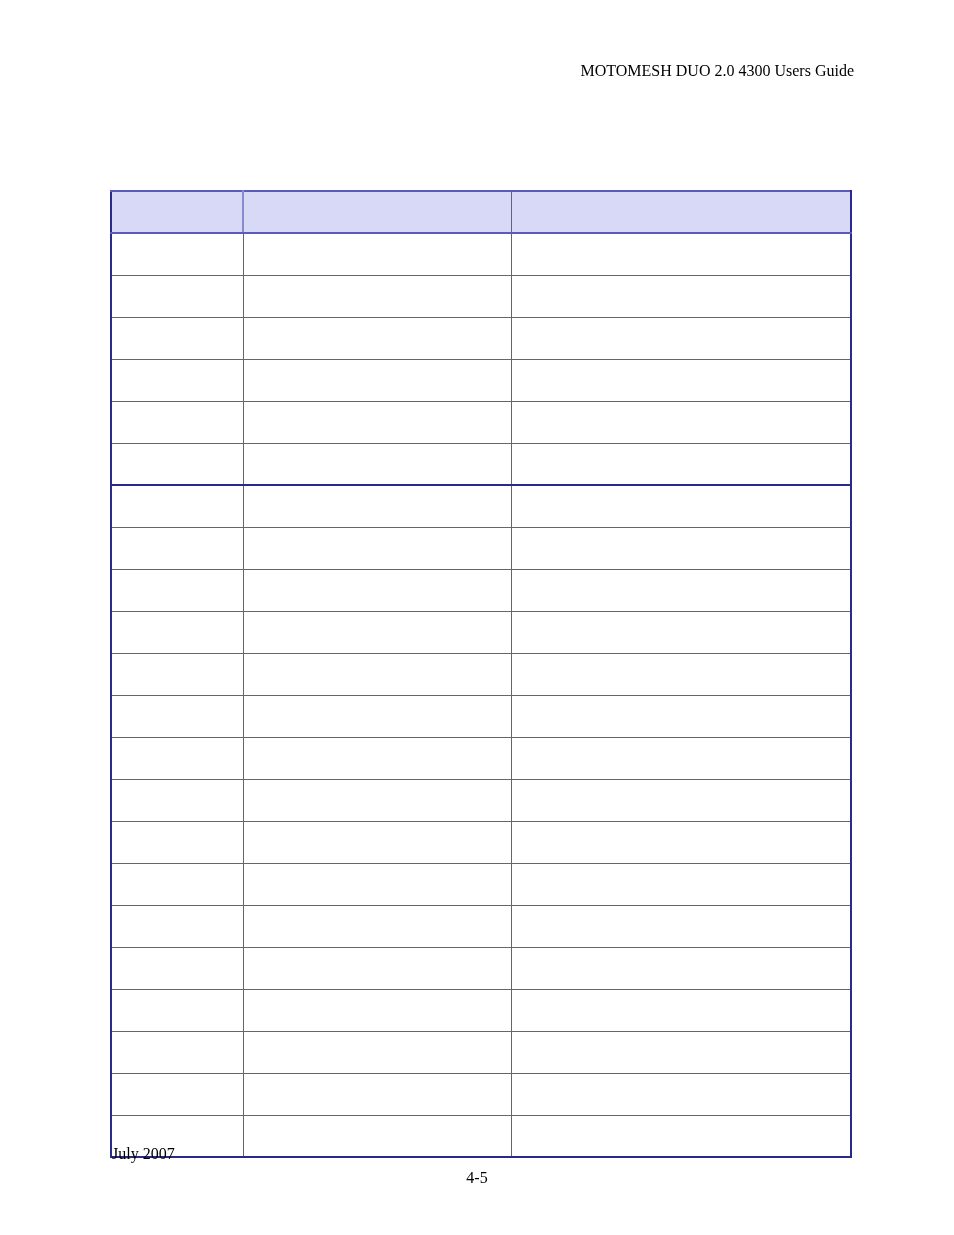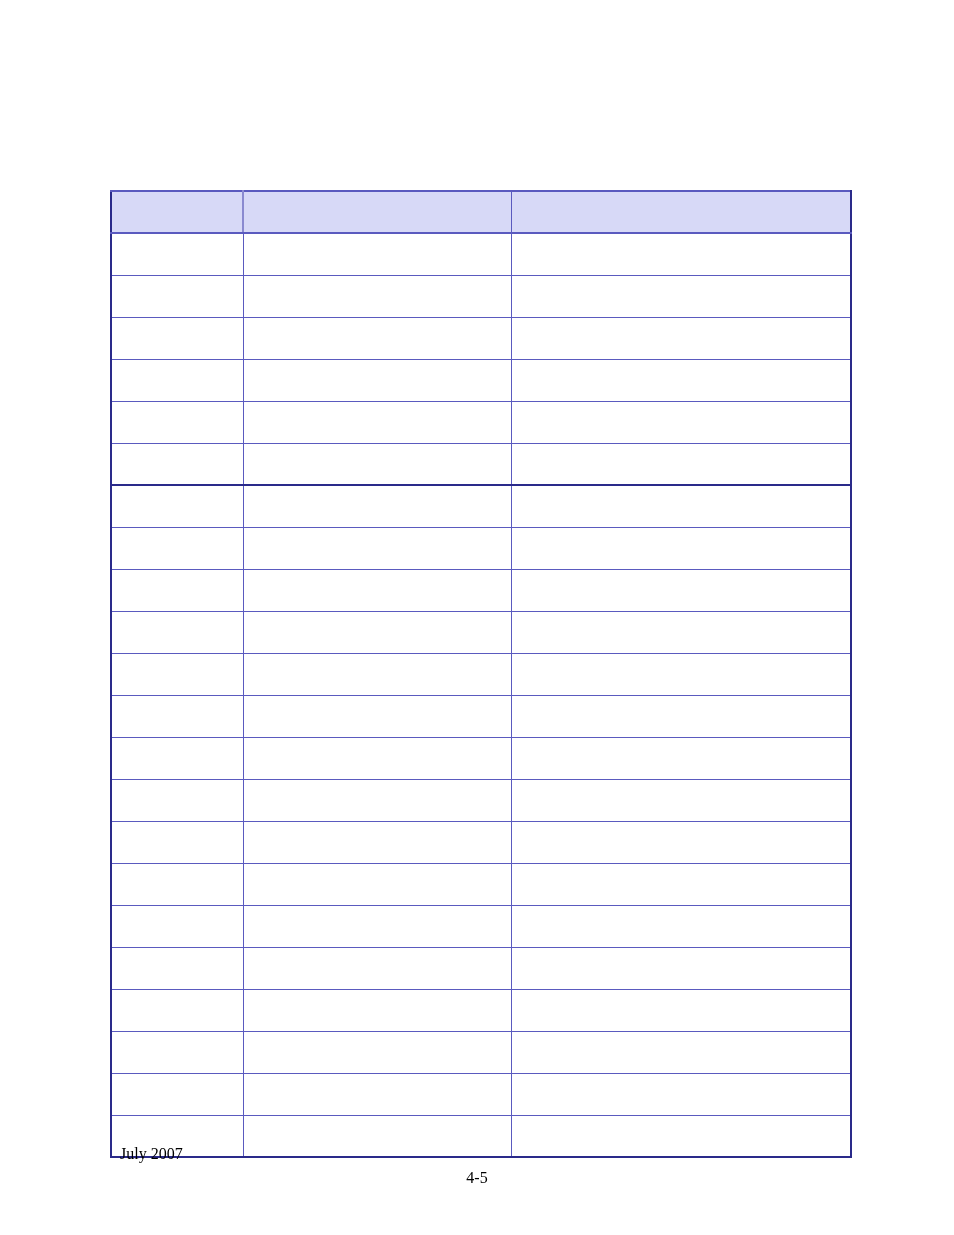--- a/index.html
+++ b/index.html
@@ -74,33 +74,34 @@
   }
   .footer {
     position: absolute;
     left: 112px;
     right: 112px;
     bottom: 48px;
     font-size: 16px;
   }
   .footer .date {
     position: absolute;
-    left: 8px;
+    left: 0;
     top: -24px;
   }
   .footer .pagenum {
     display: block;
     text-align: center;
   }
 </style>
 </head>
 <body>
 
 <div class="page">
 
+  <div class="running-header">MOTOMESH DUO 2.0 4300 Users Guide</div>
 
   <div class="table-wrap">
     <table>
       <colgroup>
         <col class="c1">
           <col class="c2">
           <col class="c3">
       </colgroup>
       <thead>
         <tr>

